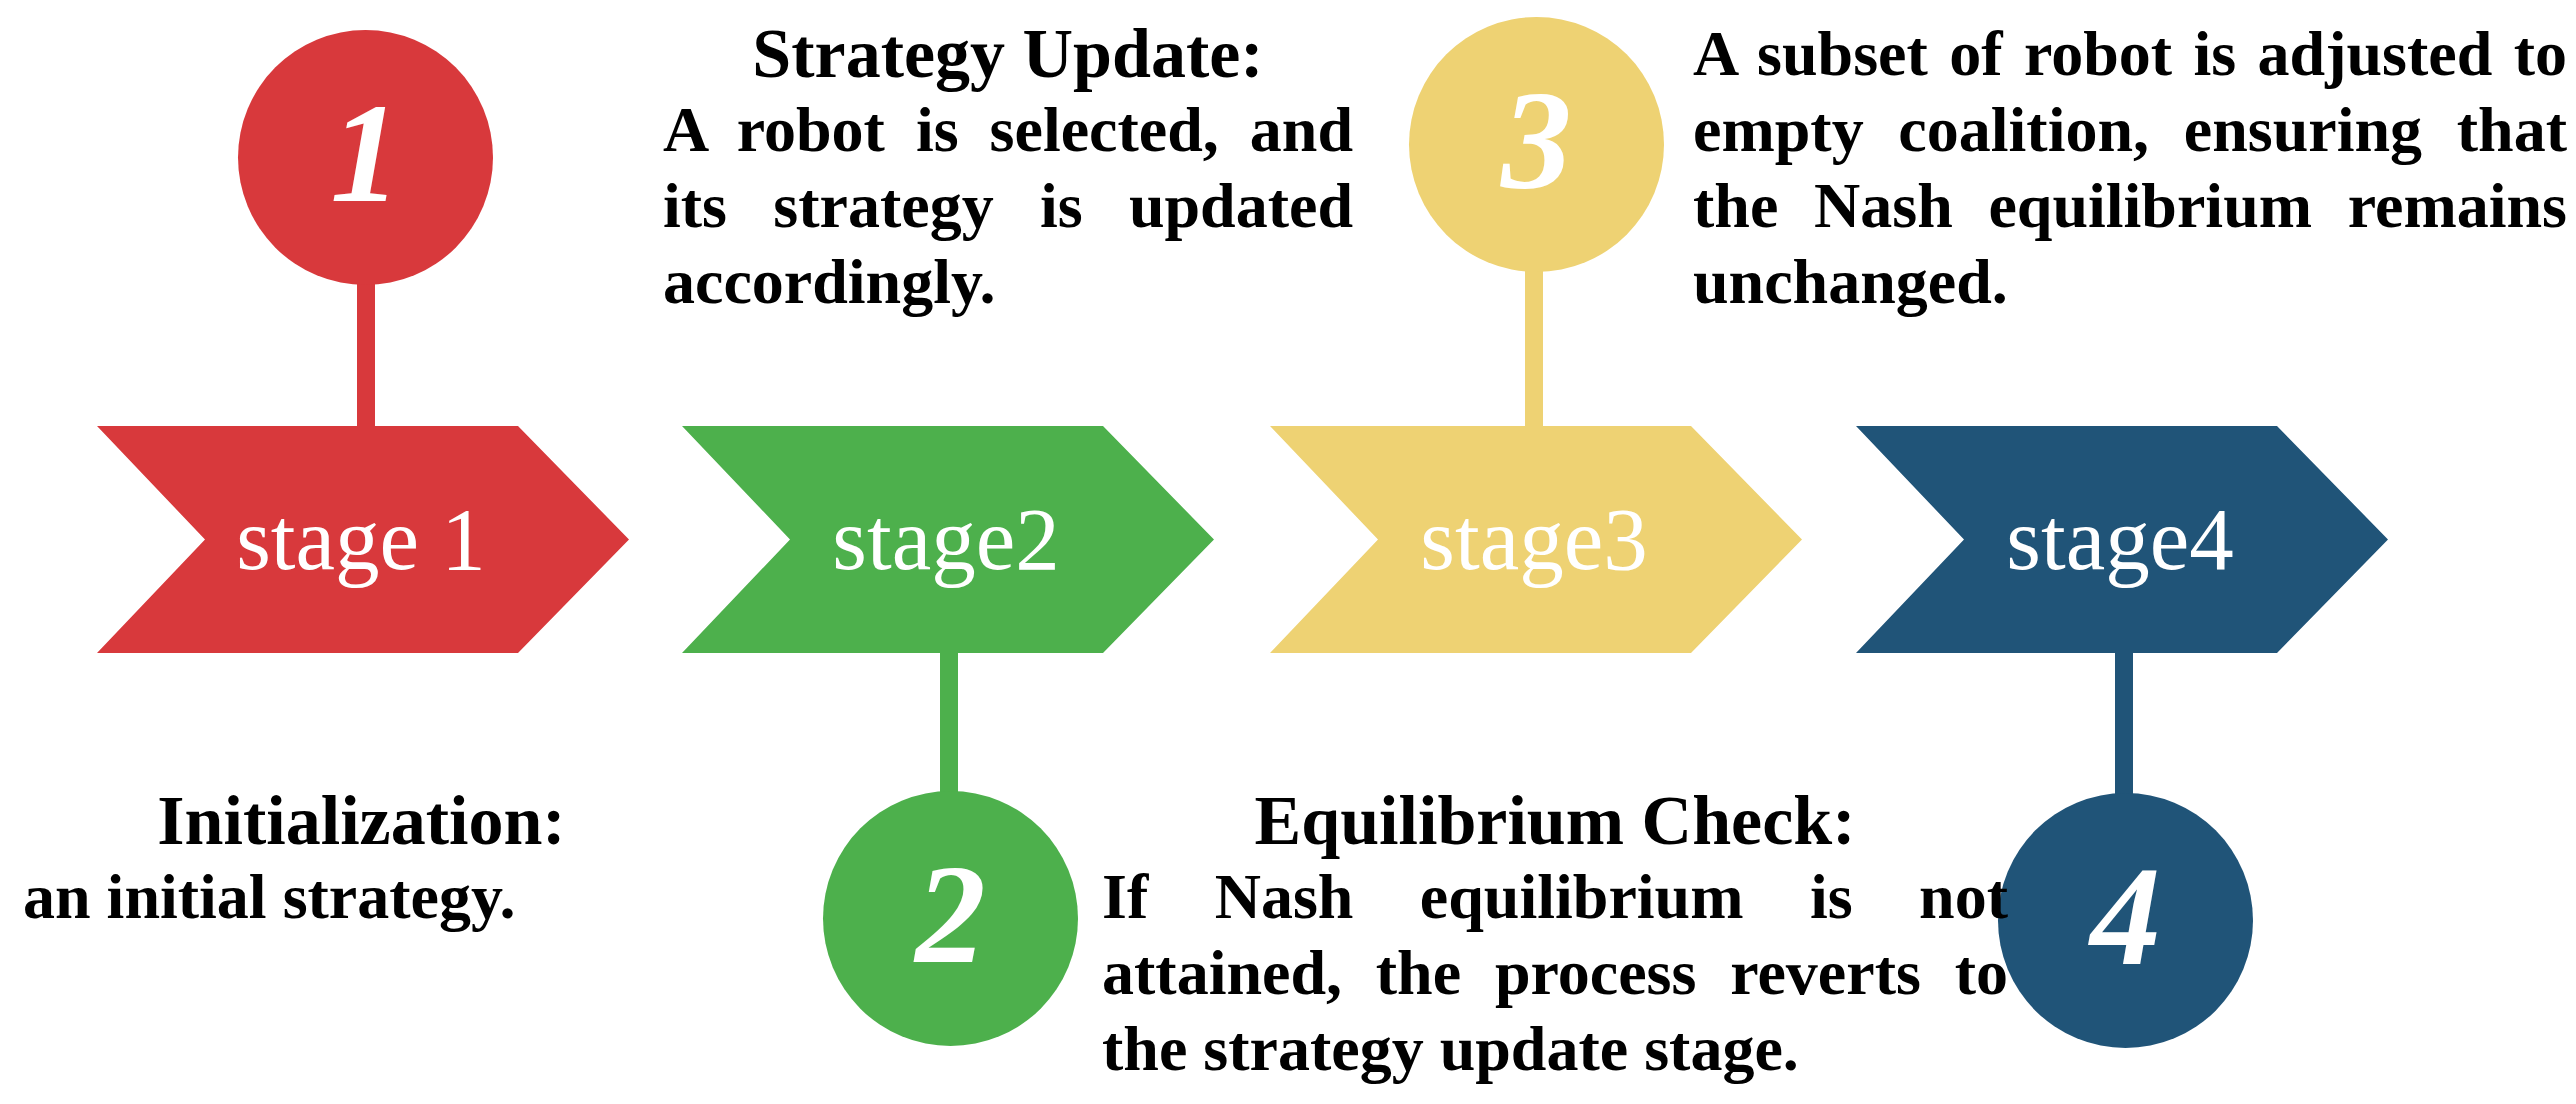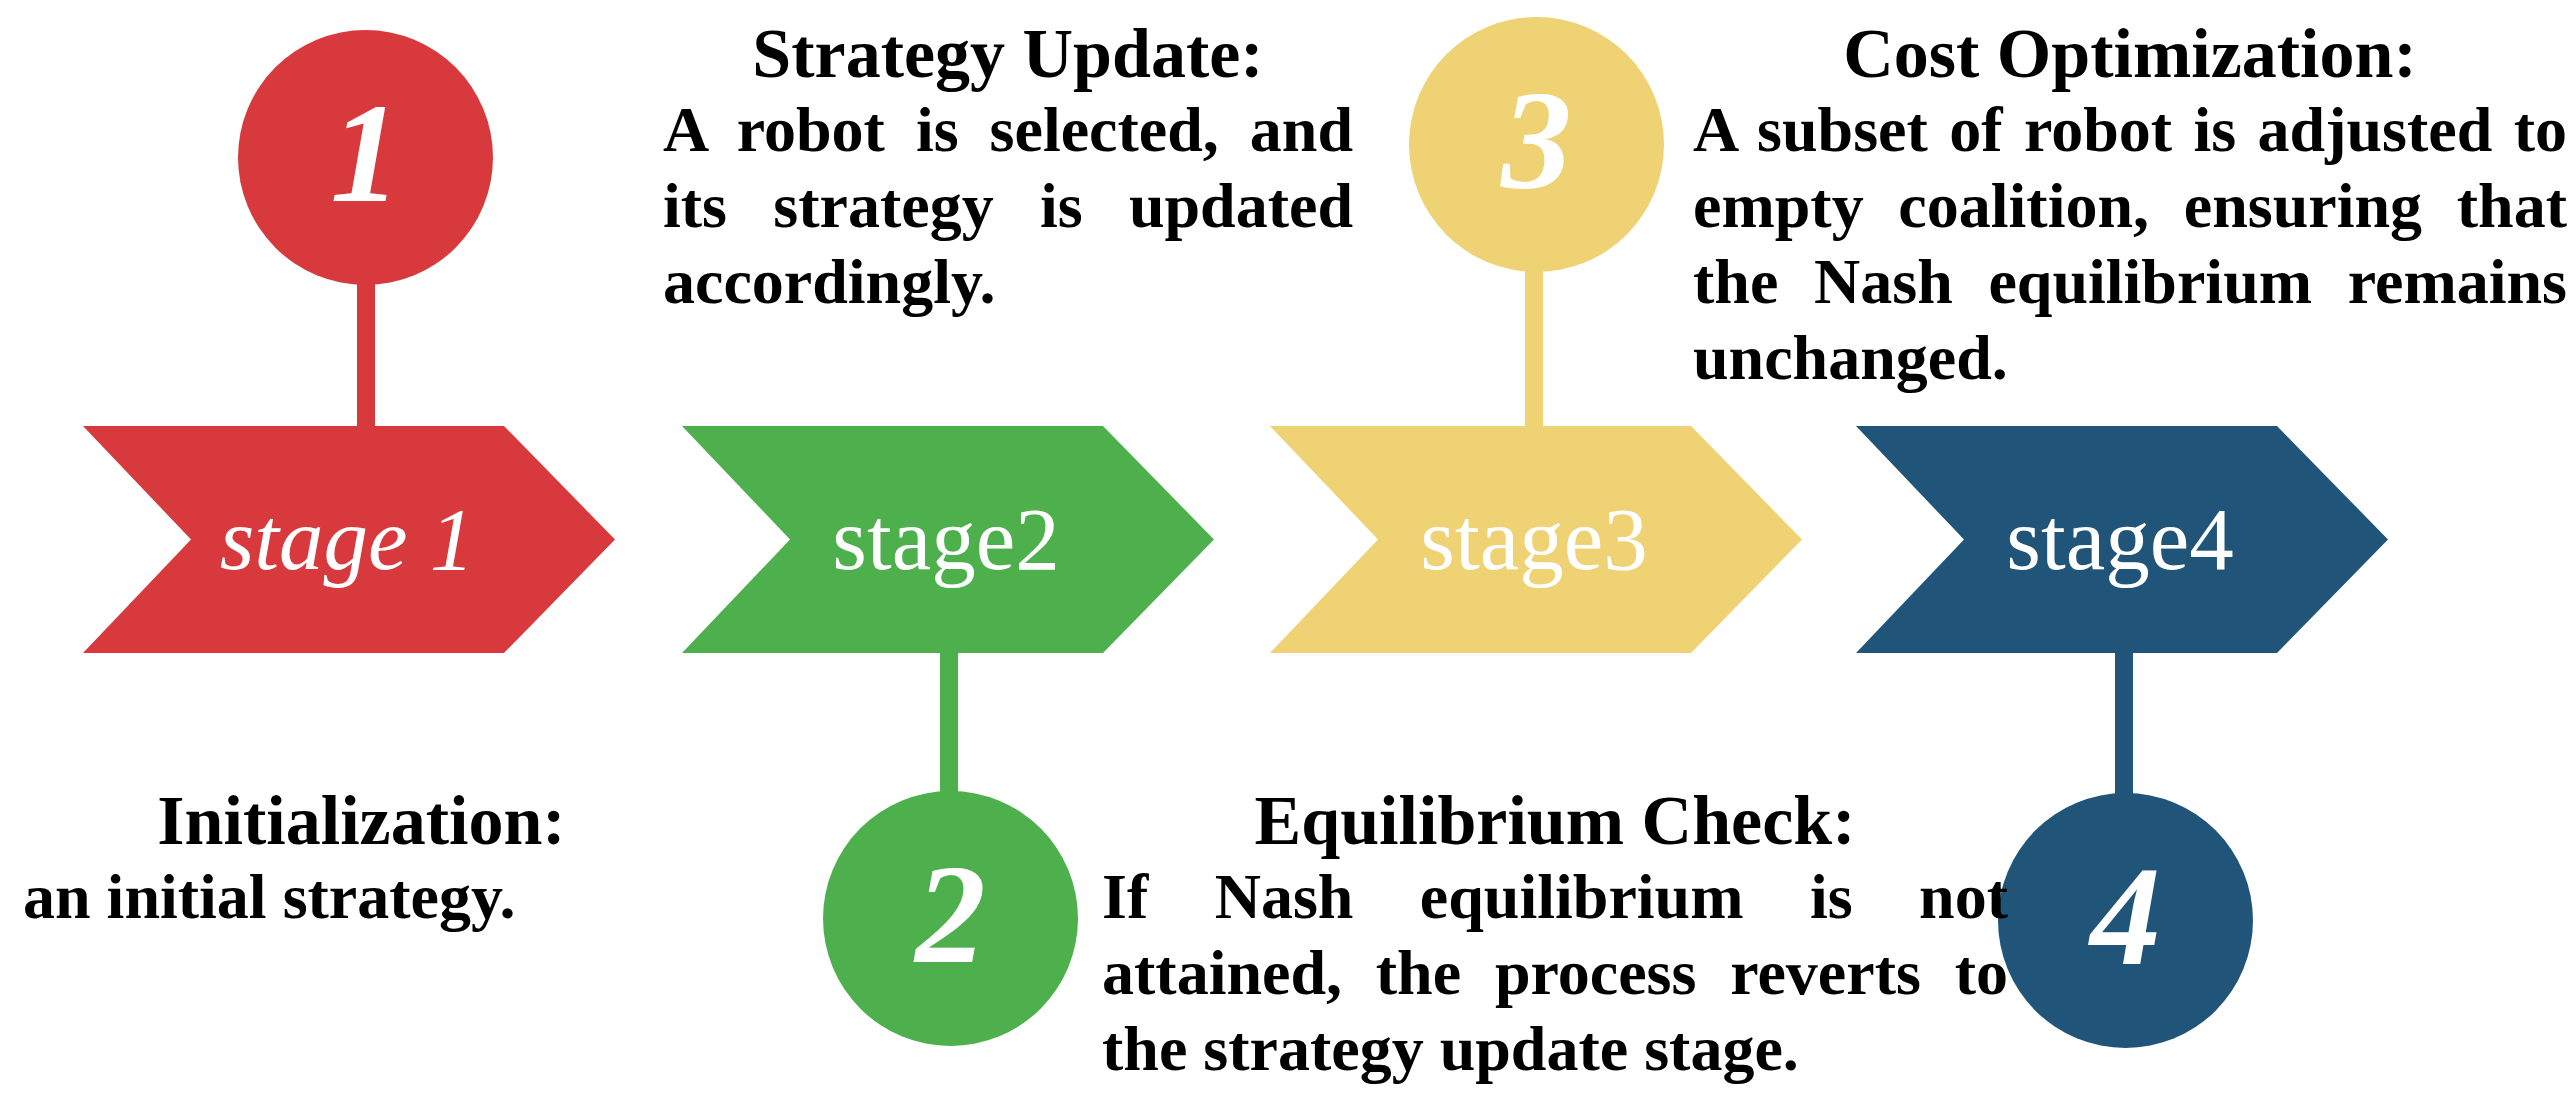--- a/index.html
+++ b/index.html
@@ -47,21 +47,21 @@
   }
 </style>
 </head>
 <body>
 
 <div class="stage-group">
   <div class="stem c-red" style="left:357px;top:276px;height:154px;"></div>
   <div class="num-circle c-red" style="left:238px;top:30px;">
     <span class="num">1</span>
   </div>
-  <div class="chevron c-red" style="left:83px;top:426px;font-style:italic;">
+  <div class="chevron c-red" style="left:97px;top:426px;">
     <span class="label">stage 1</span>
   </div>
 </div>
 
 <div class="stage-group">
   <div class="stem c-green" style="left:940px;top:651px;height:148px;"></div>
   <div class="num-circle c-green" style="left:823px;top:791px;">
     <span class="num">2</span>
   </div>
   <div class="chevron c-green" style="left:682px;top:426px;">
@@ -90,21 +90,20 @@
 </div>
 
 <div class="annot" style="left:616px;top:16.4px;width:690px;margin-left:47px;">
   <div class="heading">Strategy Update:</div>
   <div class="line">A robot is selected, and</div>
   <div class="line">its strategy is updated</div>
   <div class="line end">accordingly.</div>
 </div>
 
 <div class="annot" style="left:1693px;top:16.4px;width:874px;">
-  <div class="heading">Cost Optimization:</div>
   <div class="line">A subset of robot is adjusted to</div>
   <div class="line">empty coalition, ensuring that</div>
   <div class="line">the Nash equilibrium remains</div>
   <div class="line end">unchanged.</div>
 </div>
 
 <div class="annot" style="left:23px;top:783px;width:677px;">
   <div class="heading">Initialization:</div>
   <div class="line end">an initial strategy.</div>
 </div>

